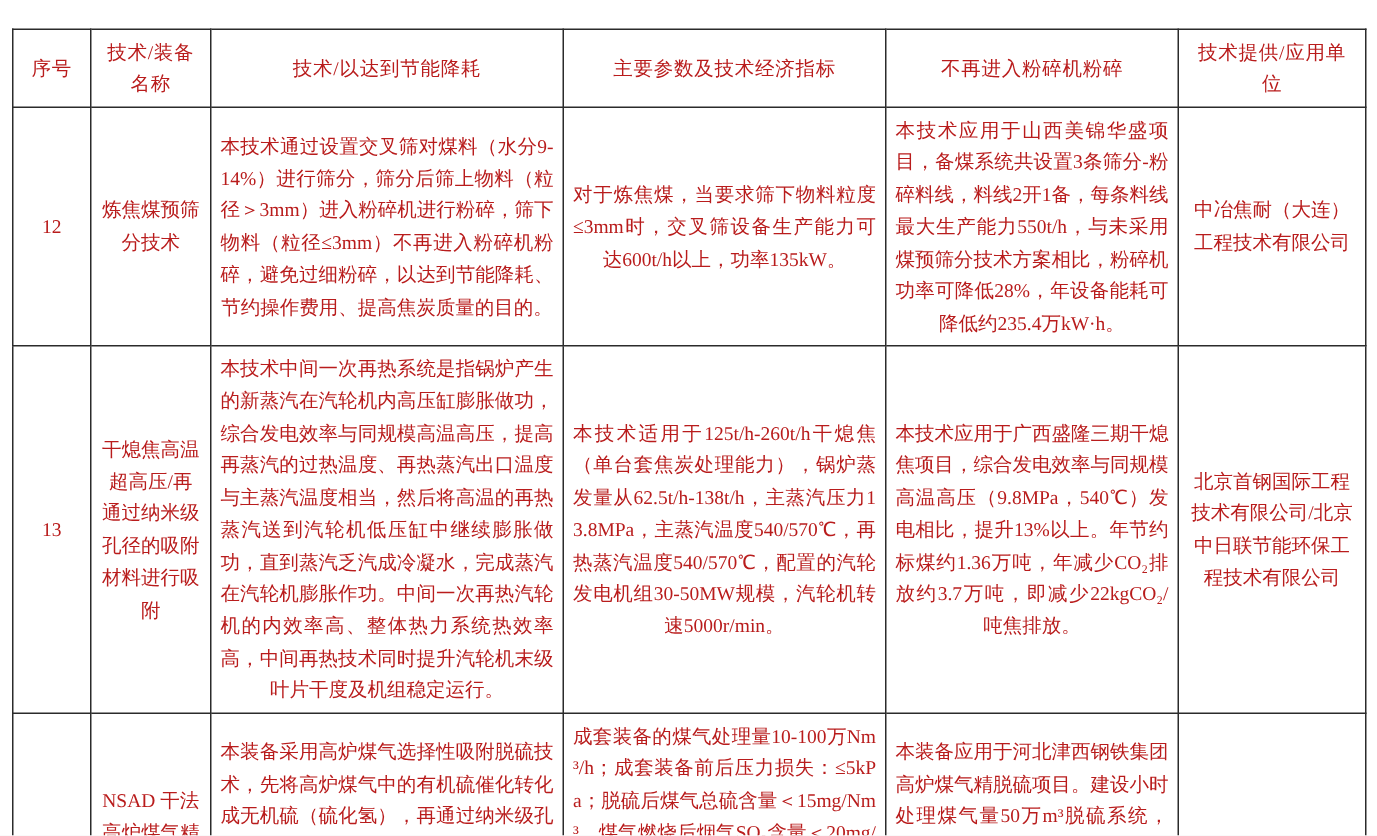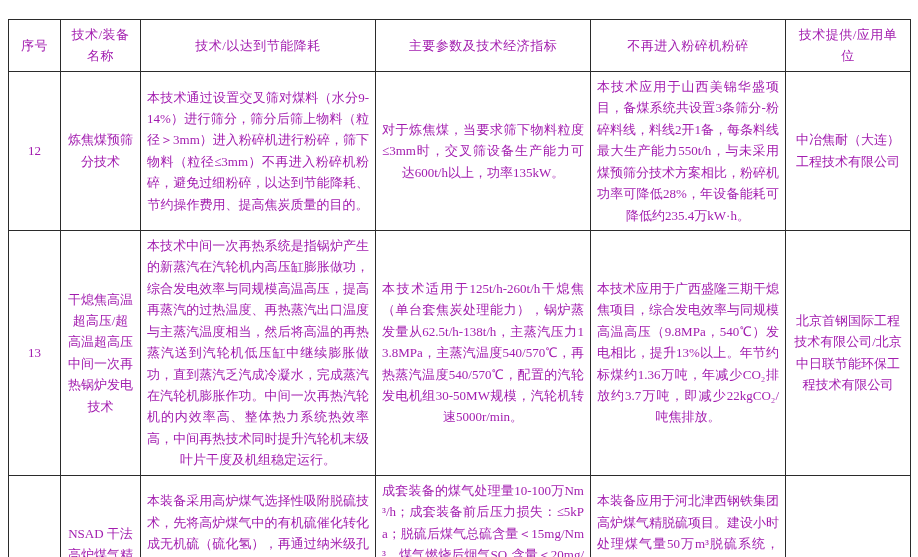--- a/index.html
+++ b/index.html
@@ -3,21 +3,21 @@
 <meta charset="utf-8">
 <style>
   * { margin: 0; padding: 0; box-sizing: border-box; }
   html, body { background: #f5f5f5; }
   .page {
     position: relative;
     width: 918px;
     height: 557px;
     background: #ffffff;
     font-family: "Liberation Serif", serif;
-    color: #a21caf;
+    color: #b91c1c;
     overflow: hidden;
   }
   table.doc-table {
     position: absolute;
     left: 8px;
     top: 19px;
     width: 902px;
     border-collapse: collapse;
     table-layout: fixed;
   }
@@ -79,21 +79,21 @@
       <tr class="row-12">
         <td class="center">12</td>
         <td class="center">炼焦煤预筛分技术</td>
         <td class="para">本技术通过设置交叉筛对煤料（水分9-14%）进行筛分，筛分后筛上物料（粒径＞3mm）进入粉碎机进行粉碎，筛下物料（粒径≤3mm）不再进入粉碎机粉碎，避免过细粉碎，以达到节能降耗、节约操作费用、提高焦炭质量的目的。</td>
         <td class="para">对于炼焦煤，当要求筛下物料粒度≤3mm时，交叉筛设备生产能力可达600t/h以上，功率135kW。</td>
         <td class="para">本技术应用于山西美锦华盛项目，备煤系统共设置3条筛分-粉碎料线，料线2开1备，每条料线最大生产能力550t/h，与未采用煤预筛分技术方案相比，粉碎机功率可降低28%，年设备能耗可降低约235.4万kW·h。</td>
         <td class="center">中冶焦耐（大连）工程技术有限公司</td>
       </tr>
       <tr class="row-13">
         <td class="center">13</td>
-        <td class="center">干熄焦高温超高压/超高温超高压中间一次再热锅炉发电技术</td>
+        <td class="center">干熄焦高温超高压/再通过纳米级孔径的吸附材料进行吸附</td>
         <td class="para">本技术中间一次再热系统是指锅炉产生的新蒸汽在汽轮机内高压缸膨胀做功，综合发电效率与同规模高温高压，提高再蒸汽的过热温度、再热蒸汽出口温度与主蒸汽温度相当，然后将高温的再热蒸汽送到汽轮机低压缸中继续膨胀做功，直到蒸汽乏汽成冷凝水，完成蒸汽在汽轮机膨胀作功。中间一次再热汽轮机的内效率高、整体热力系统热效率高，中间再热技术同时提升汽轮机末级叶片干度及机组稳定运行。</td>
         <td class="para">本技术适用于125t/h-260t/h干熄焦（单台套焦炭处理能力），锅炉蒸发量从62.5t/h-138t/h，主蒸汽压力13.8MPa，主蒸汽温度540/570℃，再热蒸汽温度540/570℃，配置的汽轮发电机组30-50MW规模，汽轮机转速5000r/min。</td>
         <td class="para">本技术应用于广西盛隆三期干熄焦项目，综合发电效率与同规模高温高压（9.8MPa，540℃）发电相比，提升13%以上。年节约标煤约1.36万吨，年减少CO₂排放约3.7万吨，即减少22kgCO₂/吨焦排放。</td>
         <td class="center">北京首钢国际工程技术有限公司/北京中日联节能环保工程技术有限公司</td>
       </tr>
       <tr class="row-14">
         <td class="center">14</td>
         <td class="center">NSAD 干法高炉煤气精脱硫成套装备</td>
         <td class="para">本装备采用高炉煤气选择性吸附脱硫技术，先将高炉煤气中的有机硫催化转化成无机硫（硫化氢），再通过纳米级孔径的吸附材料进行吸附，实现对高炉煤气中的含硫物质的特异性吸附，从而脱除煤气中的硫化物。技术流程包括预处理、水解转化、吸附、再生。</td>
         <td class="para para-cut">成套装备的煤气处理量10-100万Nm³/h；成套装备前后压力损失：≤5kPa；脱硫后煤气总硫含量＜15mg/Nm³，煤气燃烧后烟气SO₂含量＜20mg/Nm³；脱氯效率≥99%（大幅削弱煤气管网的腐蚀问题）；催化剂和吸附剂可循环再生，使用寿命≥3年；降低煤气含湿量70%，提高煤</td>

